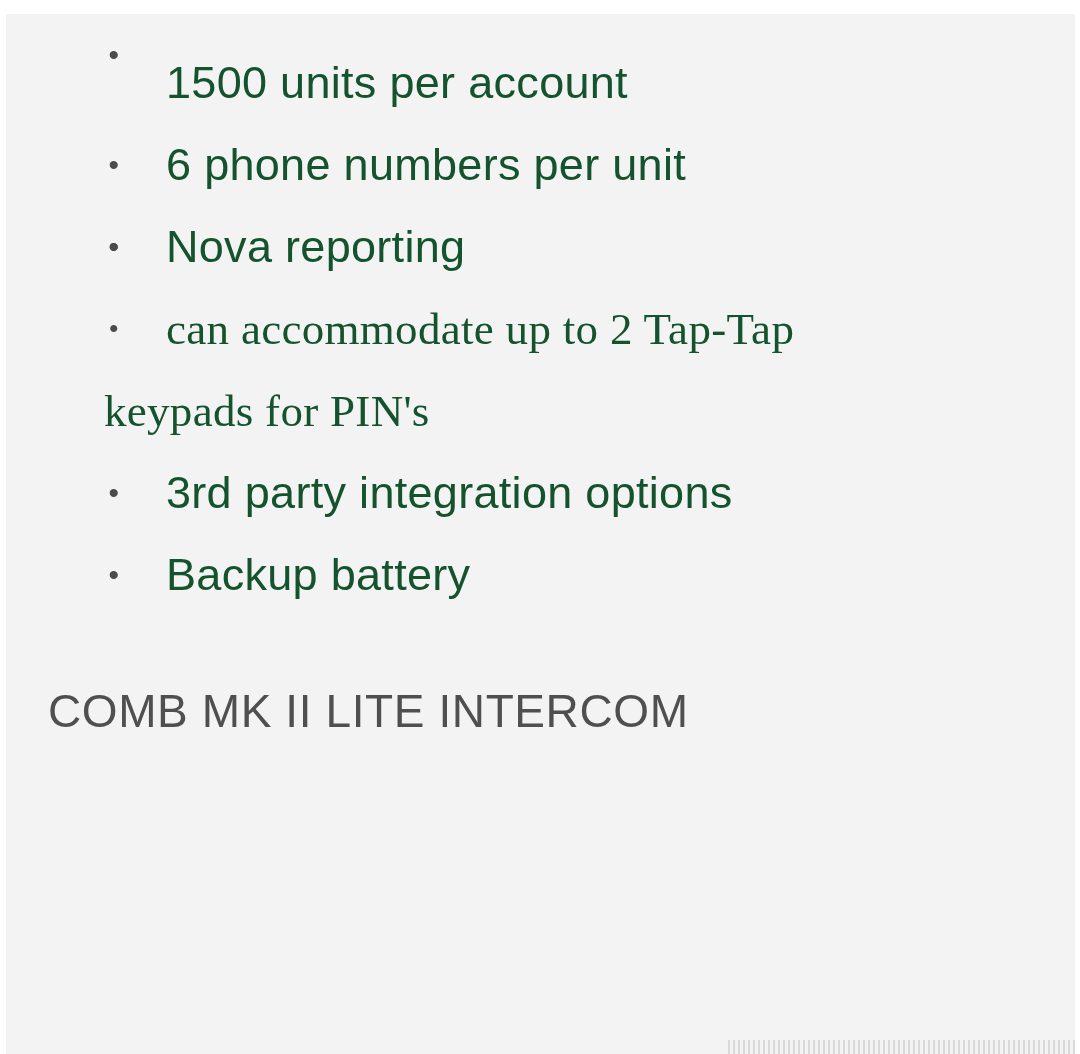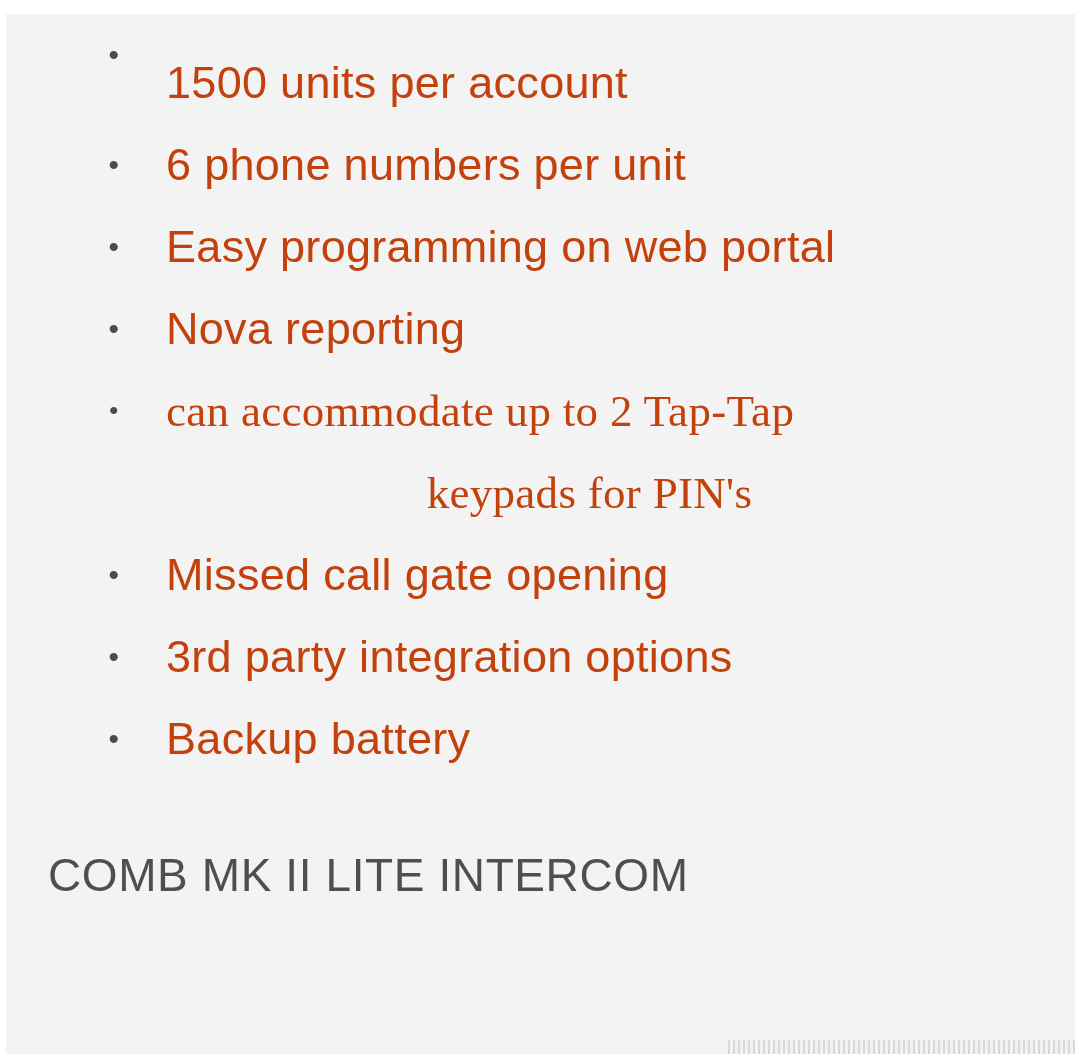--- a/index.html
+++ b/index.html
@@ -52,21 +52,21 @@
     height: 1040px;
     background: #f3f3f3;
   }
   ul.bullet-list {
     list-style: none;
     margin: 0;
     padding: 0;
   }
   li.bullet-item {
     position: relative;
-    color: #c2410c;
+    color: #14532d;
     font-size: 45px;
     font-weight: 300;
     letter-spacing: 0.3px;
     line-height: 82px;
     padding-left: 160px;
     white-space: nowrap;
   }
   li.bullet-item .dot {
     position: absolute;
     left: 101px;
@@ -85,21 +85,20 @@
     line-height: 1;
   }
   li.bullet-item.wrap {
     white-space: normal;
     padding-left: 160px;
     font-family: Liberation Serif, serif;
   }
   li.bullet-item.wrap .cont {
     display: block;
     margin-left: -62px;
-    text-align: center;
   }
   .first-item {
     padding-top: 28px;
   }
   .heading {
     color: #4f4f4f;
     font-size: 46px;
     font-weight: 300;
     letter-spacing: 0.6px;
     padding-left: 42px;
@@ -131,34 +130,29 @@
       <li class="bullet-item first-item">
         <span class="dot"></span>
         <span>1500 units per account</span>
       </li>
       <li class="bullet-item">
         <span class="dot"></span>
         <span>6 phone numbers per unit</span>
       </li>
       <li class="bullet-item">
         <span class="dot"></span>
-        <span>Easy programming on web portal</span>
       </li>
       <li class="bullet-item">
         <span class="dot"></span>
         <span>Nova reporting</span>
       </li>
       <li class="bullet-item wrap">
         <span class="dot"></span>
         <span>can accommodate up to 2 Tap-Tap</span>
         <span class="cont">keypads for PIN's</span>
-      </li>
-      <li class="bullet-item">
-        <span class="dot"></span>
-        <span>Missed call gate opening</span>
       </li>
       <li class="bullet-item">
         <span class="dot"></span>
         <span>3rd party integration options</span>
       </li>
       <li class="bullet-item">
         <span class="dot"></span>
         <span>Backup battery</span>
       </li>
     </ul>

